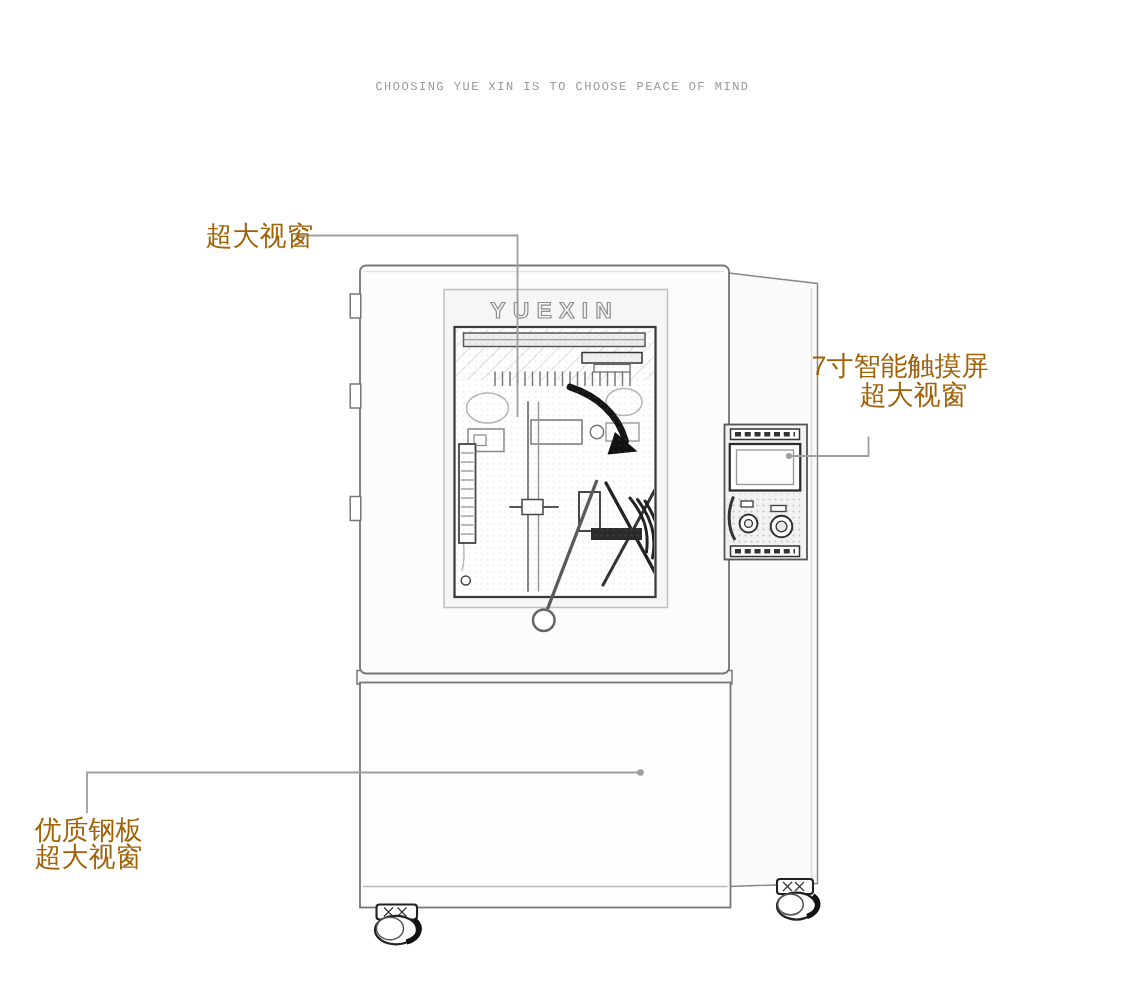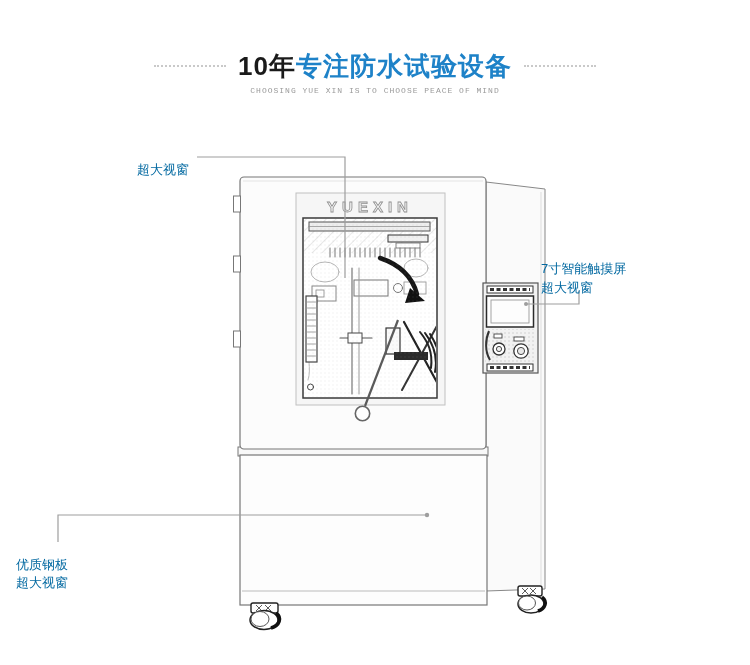--- a/index.html
+++ b/index.html
@@ -14,36 +14,31 @@
   .title{font-size:26px;font-weight:600;letter-spacing:1px;color:#1a1a1a;white-space:nowrap;}
   .title .blue{color:#1e82c8;}
   .subtitle{
     margin-top:4px;font-family:"Liberation Mono",monospace;font-size:8px;
     letter-spacing:1px;color:#9a9a9a;white-space:nowrap;
   }
   
   svg.machine{position:absolute;left:0;top:0;}
   
   .callout-label{
-    position:absolute;color:#0369a1;font-size:13px;font-weight:500;
-    line-height:19px;white-space:nowrap;margin-top:12px;
+    position:absolute;color:#a16207;font-size:18px;font-weight:500;
+    line-height:19px;white-space:nowrap;
   }
   .lbl-window{left:137px;top:148px;}
-  .lbl-touch{left:541px;top:247px;width:104px;text-align:left;}
-  .lbl-steel{left:16px;top:544px;width:86px;line-height:18px;}
+  .lbl-touch{left:541px;top:235px;width:104px;text-align:right;}
+  .lbl-steel{left:16px;top:544px;width:86px;text-align:center;line-height:18px;}
 </style>
 </head>
 <body>
 
 <div class="header">
-  <div class="title-row">
-    <span class="dotline"></span>
-    <span class="title"><span>10年</span><span class="blue">专注防水试验设备</span></span>
-    <span class="dotline"></span>
-  </div>
   <div class="subtitle">CHOOSING YUE XIN IS TO CHOOSE PEACE OF MIND</div>
 </div>
 
 <svg class="machine" width="750" height="665" viewBox="0 0 750 665">
   <defs>
     <pattern id="dots" width="4" height="4" patternUnits="userSpaceOnUse">
       <circle cx="1" cy="1" r="0.7" fill="#9a9a9a"></circle>
     </pattern>
     <pattern id="hatch" width="7" height="7" patternUnits="userSpaceOnUse" patternTransform="rotate(45)">
       <line x1="0" y1="0" x2="0" y2="7" stroke="#999" stroke-width="1"></line>

